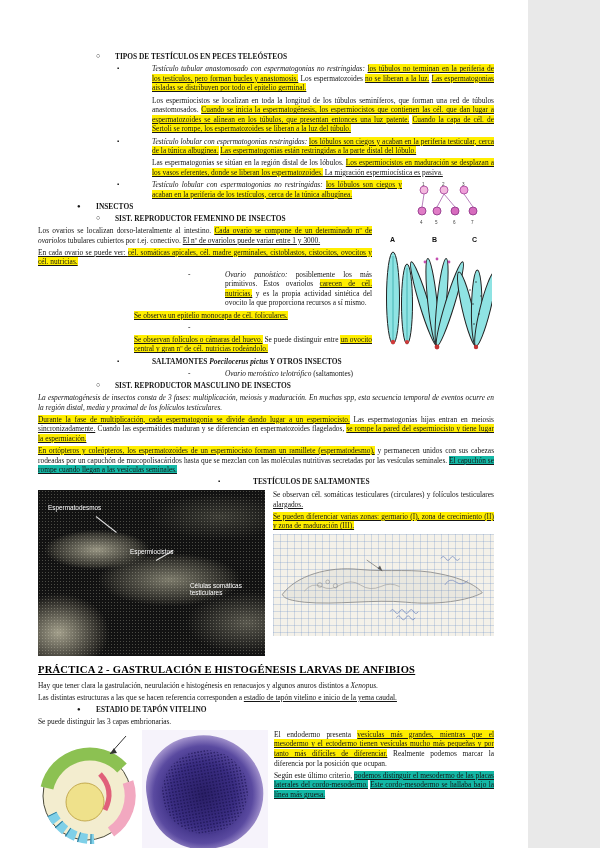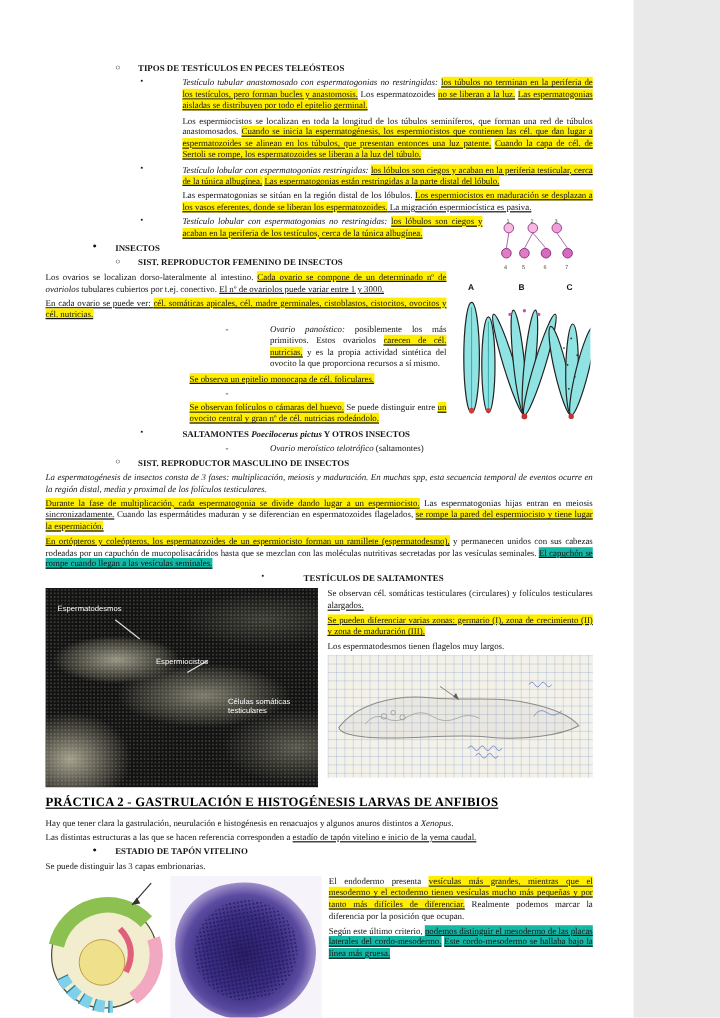--- a/index.html
+++ b/index.html
@@ -12,21 +12,21 @@
   .hl-y{background:#ffee00}.hl-g{background:#14b8a6}
   p,.cont,.cont-d{margin-bottom:2.5px;text-align:justify;}
   .row{display:flex;align-items:flex-start;margin-bottom:2.5px;}
   .row .tx{flex:1;min-width:0;text-align:justify;}
   .mk{flex:none;color:#151515;}
   .l1{margin-left:39px}.l1 .mk{width:19px;font-size:6px;padding-top:1px}
   .l2{margin-left:58px}.l2 .mk{width:19px;font-size:7px}
   .l3{margin-left:79px}.l3 .mk{width:35px;font-size:6px;padding-top:1px}
   .dash{margin-left:150px}.dash .mk{width:37px}
   .cont{margin-left:114px}
-  .cont-d{margin-left:120px}
+  .cont-d{margin-left:96px}
   .mk.c::before{content:"○"} .mk.f::before{content:"●"}
   .mk.s::before{content:"▪"} .mk.d::before{content:"-"}
   .titlerow .tx{text-align:left}
   .deep{margin-left:180px}
   .fig-stages{float:right;width:84px;height:46px;margin:0 0 4px 8px;}
   .fig-testis{float:right;clear:right;width:114px;height:132px;margin:0 0 4px 8px;}
   .figrow{clear:both;display:flex;gap:8px;margin:3px 0 4px 0;}
   .micrograph{position:relative;flex:none;width:227px;height:166px;background:#121212;overflow:hidden;}
   .micrograph::before{content:"";position:absolute;inset:0;background:
     radial-gradient(ellipse 70px 26px at 26% 36%, rgba(165,162,142,.9), rgba(92,90,78,.5) 60%, transparent 76%),
@@ -198,21 +198,20 @@
     <div class="micrograph">
       <span class="mlabel" style="left:10px;top:14px">Espermatodesmos</span>
       <span class="mlabel" style="left:92px;top:58px">Espermiocistos</span>
       <span class="mlabel wrap" style="left:152px;top:92px">Células somáticas testiculares</span>
       <i class="lline" style="left:58px;top:26px;width:26px;transform:rotate(38deg)"></i>
       <i class="lline" style="left:118px;top:70px;width:20px;transform:rotate(-30deg)"></i>
     </div>
     <div class="figcol">
       <p><span>Se observan cél. somáticas testiculares (circulares) y folículos testiculares </span><span class="u">alargados.</span></p>
       <p><span class="hl-y u">Se pueden diferenciar varias zonas: germario (I), zona de crecimiento (II) y zona de maduración (III).</span></p>
-      <p><span>Los espermatodesmos tienen flagelos muy largos.</span></p>
       <div class="sketch">
         <svg viewBox="0 0 283 100" width="100%" height="100%">
           <path d="M12,62 C30,38 70,26 110,30 C150,34 180,28 215,36 C245,42 262,52 268,60 C250,70 210,76 170,72 C130,68 80,76 40,72 C24,70 14,68 12,62 Z" fill="rgba(120,120,120,0.08)" stroke="#8a8a8a" stroke-width="1.1"></path>
           <path d="M40,58 q10,-12 22,-6 q12,6 24,-2 q14,-8 26,0 q12,8 26,2 q12,-6 24,0" fill="none" stroke="#9a9a9a" stroke-width="0.8"></path>
           <circle cx="60" cy="50" r="3" fill="none" stroke="#8a8a8a" stroke-width="0.7"></circle>
           <circle cx="70" cy="46" r="2.4" fill="none" stroke="#8a8a8a" stroke-width="0.7"></circle>
           <circle cx="80" cy="51" r="2.8" fill="none" stroke="#8a8a8a" stroke-width="0.7"></circle>
           <path d="M120,18 L140,32" stroke="#5a5a5a" stroke-width="0.8"></path>
           <polygon points="140,32 134,29 137,25" fill="#5a5a5a"></polygon>
           <path d="M150,84 q3,-5 6,0 t6,0 t6,0 t6,0 t6,0 t6,0" fill="none" stroke="#4a67b0" stroke-width="0.7"></path>

